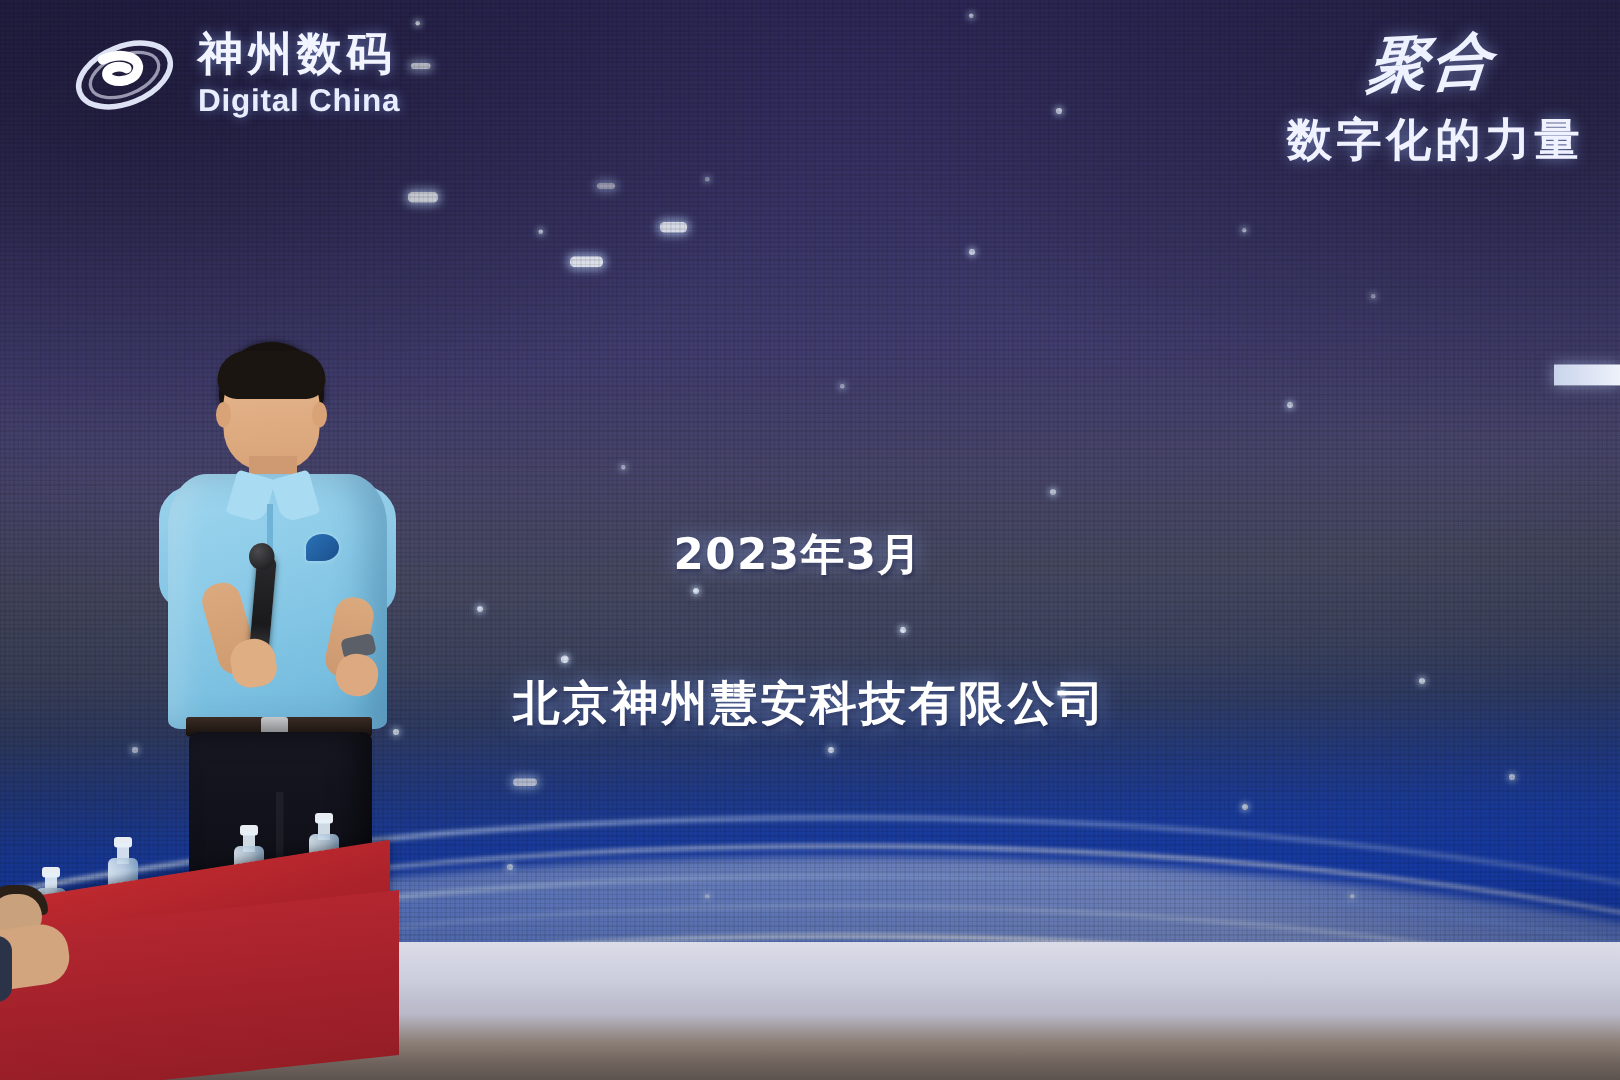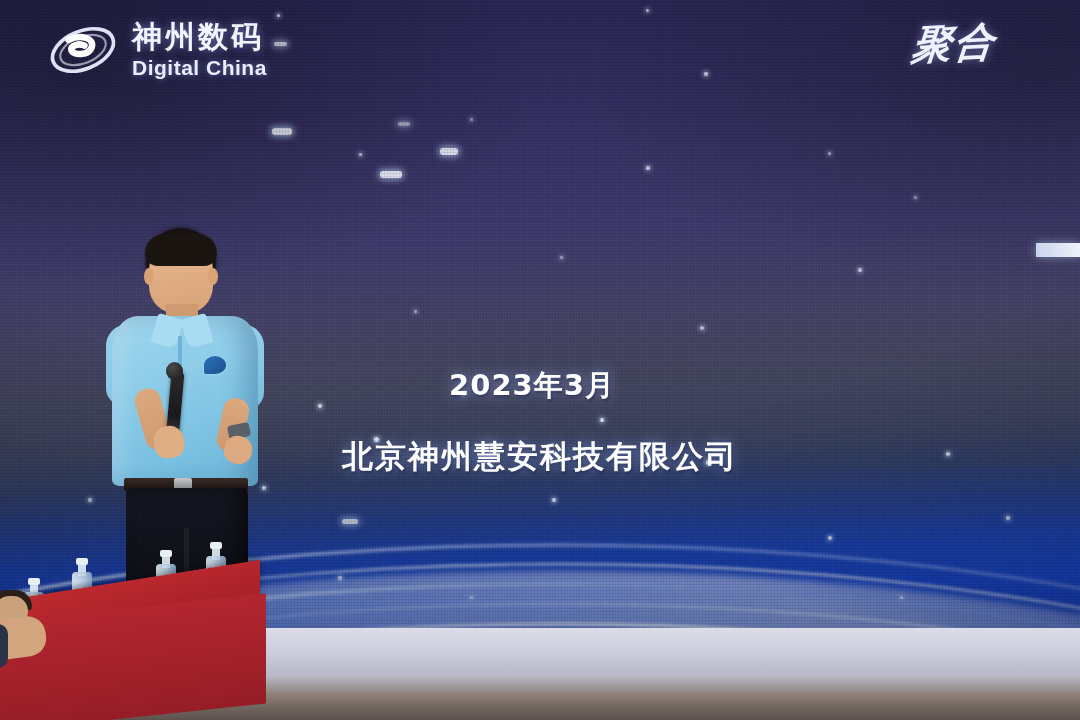--- a/index.html
+++ b/index.html
@@ -93,24 +93,23 @@
     position:absolute;left:0;right:0;top:182px;text-align:center;
     font-size:47px;font-weight:700;color:#ffffff;letter-spacing:2px;
     font-family:"DejaVu Sans","Liberation Sans",sans-serif;
     text-shadow:0 0 2px rgba(255,255,255,.9), 0 0 16px rgba(150,180,255,.55), 2px 3px 4px rgba(10,10,40,.55);
   }
   .slide-date{
     position:absolute;left:0;right:16px;top:350px;text-align:center;
     font-size:29px;font-weight:700;color:#ffffff;letter-spacing:1px;
     font-family:"DejaVu Sans","Liberation Sans",sans-serif;
     text-shadow:0 0 14px rgba(150,180,255,.6), 1px 2px 3px rgba(10,10,40,.5);
-    margin-top:16px;
   }
   .slide-company{
-    position:absolute;left:0;right:0;top:436px;text-align:center;
+    position:absolute;left:0;right:0;top:448px;text-align:center;
     font-size:31px;font-weight:700;color:#ffffff;letter-spacing:2px;
     font-family:"DejaVu Sans","Liberation Sans",sans-serif;
     text-shadow:0 0 14px rgba(140,175,255,.6), 1px 2px 3px rgba(10,10,40,.5);
   }
   .deco-bar{
     position:absolute;right:0;top:243px;width:44px;height:14px;
     background:linear-gradient(90deg,#c9d4ec,#eef2fb);
     box-shadow:0 0 10px rgba(200,220,255,.5);
   }
 
@@ -402,20 +401,21 @@
         <path d="M30 30 C48 22 66 28 62 40 C58 52 36 52 34 44 C33 38 44 34 52 38" fill="none" stroke="#ffffff" stroke-width="9" stroke-linecap="round" stroke-linejoin="round"></path>
       </svg>
       <div class="logo-text">
         <div class="logo-cn">神州数码</div>
         <div class="logo-en">Digital China</div>
       </div>
     </div>
 
     <div class="brand-right">
       <div class="brand-cal">聚合</div>
+      <div class="brand-sub">数字化的力量</div>
     </div>
 
     <div class="slide-date">2023年3月</div>
     <div class="slide-company">北京神州慧安科技有限公司</div>
     <div class="deco-bar"></div>
   </div>
 
   <div class="floor"></div>
   <div class="floor-shine"></div>
 

